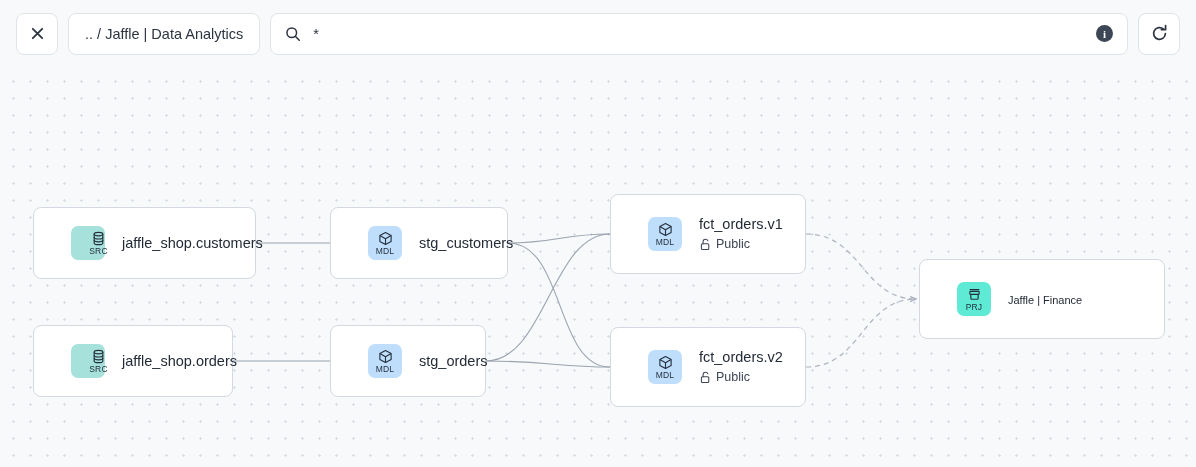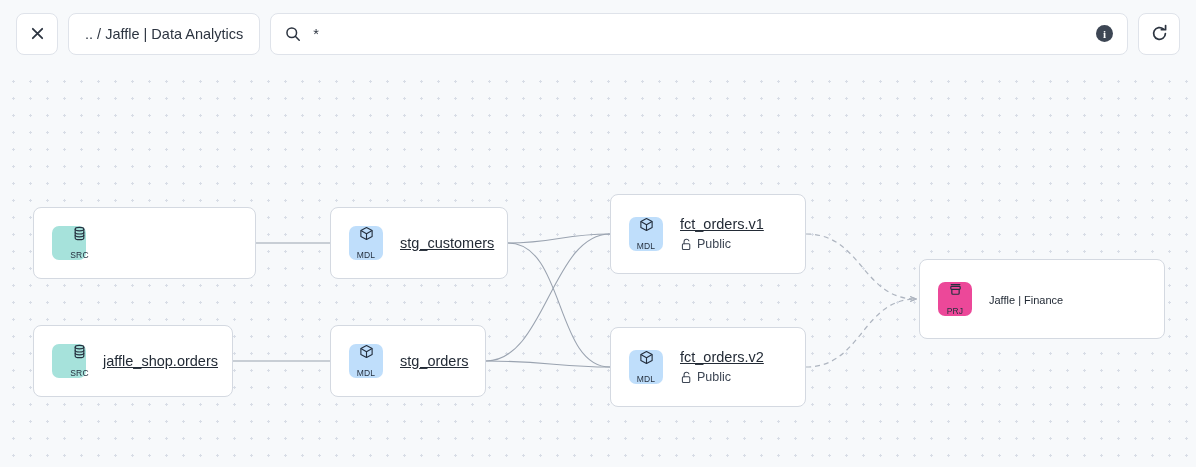--- a/index.html
+++ b/index.html
@@ -124,44 +124,44 @@
     cursor: pointer;
     z-index: 5;
   }
 
   .badge {
     width: 34px; height: 34px;
     border-radius: 7px;
     display: flex;
     flex-direction: column;
     align-items: center;
-    justify-content: space-between;
+    justify-content: center;
     flex: 0 0 auto;
     gap: 0px;
+    margin-left: 19px;
   }
   .badge-ico { display: block; line-height: 0; }
   .badge-txt {
     font-size: 8.5px;
     letter-spacing: 0.2px;
     color: #25303f;
     font-family: "Liberation Sans", sans-serif;
     line-height: 9px;
     margin-top: 1px;
   }
   .badge-src { background: #a6e2db; padding-left: 21px; }
   .badge-mdl { background: #bfdefb; }
-  .badge-prj { background: #ec4899; }
+  .badge-prj { background: #5eead4; }
 
   .node-body { display: flex; flex-direction: column; justify-content: center; min-width: 0; }
   .node-title {
     font-size: 14.5px;
     color: #232b36;
     white-space: nowrap;
     line-height: 19px;
-    text-decoration: underline;
   }
   .node-sub {
     display: flex;
     align-items: center;
     gap: 5px;
     font-size: 12.5px;
     color: #3d4654;
     line-height: 17px;
     margin-top: 2px;
   }
@@ -243,20 +243,23 @@
       <div class="badge badge-src">
         <span class="badge-ico">
           <svg width="15" height="15" viewBox="0 0 16 16">
             <ellipse cx="8" cy="3.3" rx="4.6" ry="1.9" fill="none" stroke="#25303f" stroke-width="1.25"></ellipse>
             <path d="M3.4,3.3 L3.4,12.7 C3.4,13.75 5.45,14.6 8,14.6 C10.55,14.6 12.6,13.75 12.6,12.7 L12.6,3.3" fill="none" stroke="#25303f" stroke-width="1.25"></path>
             <path d="M3.4,6.6 C3.4,7.65 5.45,8.5 8,8.5 C10.55,8.5 12.6,7.65 12.6,6.6" fill="none" stroke="#25303f" stroke-width="1.25"></path>
             <path d="M3.4,9.7 C3.4,10.75 5.45,11.6 8,11.6 C10.55,11.6 12.6,10.75 12.6,9.7" fill="none" stroke="#25303f" stroke-width="1.25"></path>
           </svg>
         </span>
         <span class="badge-txt">SRC</span>
+      </div>
+      <div class="node-body">
+        <div class="node-title">jaffle_shop.customers</div>
       </div>
     </div>
 
     <div class="node" style="left:33px; top:258px; width:200px; height:72px;">
       <div class="badge badge-src">
         <span class="badge-ico">
           <svg width="15" height="15" viewBox="0 0 16 16">
             <ellipse cx="8" cy="3.3" rx="4.6" ry="1.9" fill="none" stroke="#25303f" stroke-width="1.25"></ellipse>
             <path d="M3.4,3.3 L3.4,12.7 C3.4,13.75 5.45,14.6 8,14.6 C10.55,14.6 12.6,13.75 12.6,12.7 L12.6,3.3" fill="none" stroke="#25303f" stroke-width="1.25"></path>
             <path d="M3.4,6.6 C3.4,7.65 5.45,8.5 8,8.5 C10.55,8.5 12.6,7.65 12.6,6.6" fill="none" stroke="#25303f" stroke-width="1.25"></path>

